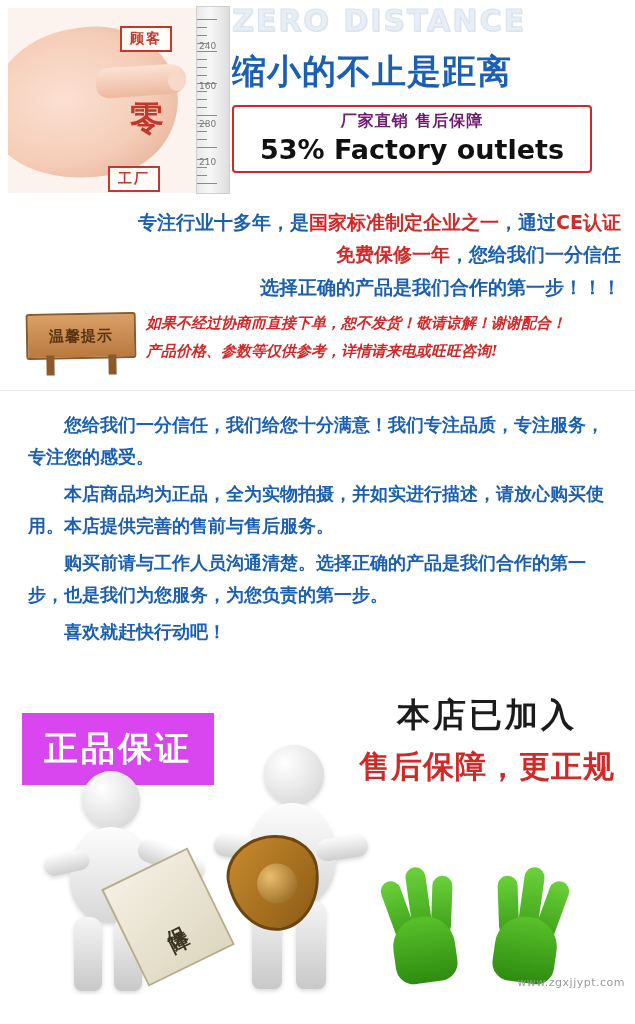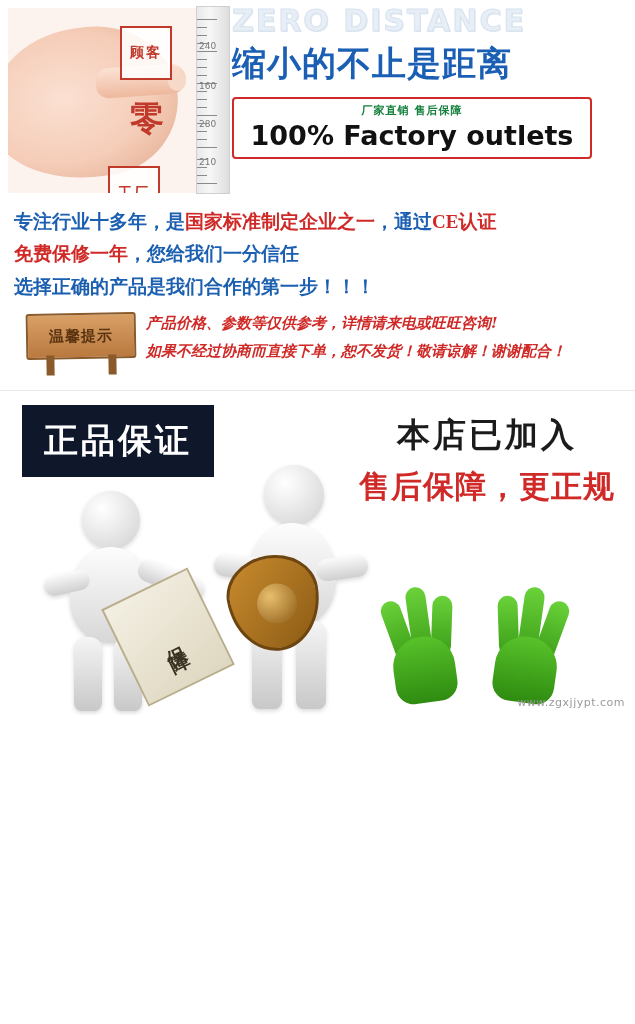--- a/index.html
+++ b/index.html
@@ -55,21 +55,21 @@
     background: #f7d9c9;
     border-radius: 50%;
   }
   .tag {
     position: absolute;
     border: 2px solid #c0392b;
     color: #c0392b;
     background: rgba(255,255,255,0.85);
     font-weight: bold;
     font-size: 14px;
-    padding: 16px 8px;
+    padding: 2px 8px;
     letter-spacing: 2px;
     font-family: Liberation Sans, sans-serif;
   }
   .tag-customer { left: 112px; top: 18px; }
   .tag-factory  { left: 100px; top: 158px; text-align: center; }
   .zero-char {
     position: absolute;
     left: 122px; top: 88px;
     font-size: 34px;
     font-weight: bold;
@@ -104,39 +104,39 @@
     font-size: 30px;
     font-weight: bold;
     letter-spacing: 2px;
     color: #e8eef6;
     text-shadow: 1px 1px 0 #dde6f0;
     line-height: 1.1;
     white-space: nowrap;
     -webkit-text-stroke: 1px #d7e3ef;
   }
   .headline-cn {
-    margin-top: 4px;
+    margin-top: 12px;
     font-size: 34px;
     font-weight: bold;
     color: #1a5fb4;
     letter-spacing: 1px;
     white-space: nowrap;
   }
   .redbox {
     margin-top: 10px;
     border: 2px solid #cf2a27;
     border-radius: 4px;
     width: 360px;
     padding: 4px 0 6px 0;
     text-align: center;
     background: #fff;
   }
   .redbox .line1 {
-    color: #15803d;
-    font-size: 11px;
+    color: #701a75;
+    font-size: 16px;
     font-weight: bold;
     letter-spacing: 1px;
   }
   .redbox .line2 {
     margin-top: 2px;
     font-size: 27px;
     font-weight: bold;
     color: #111;
     letter-spacing: 0px;
   }
@@ -145,23 +145,22 @@
   .notice {
     position: relative;
     padding: 6px 14px 0 14px;
     height: 190px;
   }
   .notice p {
     color: #1b5fb0;
     font-size: 19px;
     line-height: 1.7;
     font-weight: bold;
-    text-align: left;
-    white-space: nowrap;
-    font-family: Liberation Serif, serif;
+    text-align: right;
+    white-space: nowrap;
   }
   .notice p .red { color: #cf2a27; }
   .notice .ce { color: #cf2a27; }
   .warn-wrap {
     position: relative;
     margin-top: 4px;
     height: 70px;
   }
   .wood-sign {
     position: absolute;
@@ -224,23 +223,23 @@
   
   .footer {
     position: relative;
     width: 635px;
     height: 320px;
     background: #ffffff;
     overflow: hidden;
   }
   .guarantee-box {
     position: absolute;
-    left: 22px; top: 10px;
+    left: 22px; top: 38px;
     width: 192px; height: 72px;
-    background: #0f172a;
+    background: #d946ef;
     color: #ffffff;
     font-size: 34px;
     font-weight: bold;
     letter-spacing: 3px;
     display: flex;
     align-items: center;
     justify-content: center;
   }
   .figure {
     position: absolute;
@@ -405,41 +404,47 @@
       <div class="tick" style="top:160px;width:10px"></div>
       <div class="tick" style="top:168px;width:10px"></div>
       <div class="tick" style="top:176px;width:20px"></div>
     </div>
 
     <div class="banner-right">
       <div class="zero-distance">ZERO DISTANCE</div>
       <div class="headline-cn">缩小的不止是距离</div>
       <div class="redbox">
         <div class="line1">厂家直销  售后保障</div>
-        <div class="line2">100% Factory outlets</div>
+        <div class="line2">53% Factory outlets</div>
       </div>
     </div>
   </div>
 
   <div class="notice">
     <p><span>专注行业十多年，是</span><span class="red">国家标准制定企业之一</span><span>，通过</span><span class="ce">CE认证</span></p>
     <p><span class="red">免费保修一年</span><span>，您给我们一分信任</span></p>
     <p>选择正确的产品是我们合作的第一步！！！</p>
 
     <div class="warn-wrap">
       <div class="wood-sign">温馨提示</div>
       <div class="warn-text">
+        <div>如果不经过协商而直接下单，恕不发货！敬请谅解！谢谢配合！</div>
         <div>产品价格、参数等仅供参考，详情请来电或旺旺咨询!</div>
-        <div>如果不经过协商而直接下单，恕不发货！敬请谅解！谢谢配合！</div>
       </div>
     </div>
   </div>
 
   <div class="divider"></div>
 
+  <div class="bodytext">
+    <p>您给我们一分信任，我们给您十分满意！我们专注品质，专注服务，专注您的感受。</p>
+    <p>本店商品均为正品，全为实物拍摄，并如实进行描述，请放心购买使用。本店提供完善的售前与售后服务。</p>
+    <p>购买前请与工作人员沟通清楚。选择正确的产品是我们合作的第一步，也是我们为您服务，为您负责的第一步。</p>
+    <p>喜欢就赶快行动吧！</p>
+  </div>
 
   <div class="footer">
 
     <div class="guarantee-box">正品保证</div>
 
     <div class="figure" style="left:40px; top:96px; width:150px; height:220px;">
       <div class="fig-head" style="left:42px; top:0; width:58px; height:58px;"></div>
       <div class="fig-body" style="left:30px; top:56px; width:82px; height:96px;"></div>
       <div class="fig-arm" style="left:96px; top:78px; width:70px; height:22px; transform:rotate(22deg);"></div>
       <div class="fig-arm" style="left:4px;  top:82px; width:46px; height:20px; transform:rotate(-12deg);"></div>

